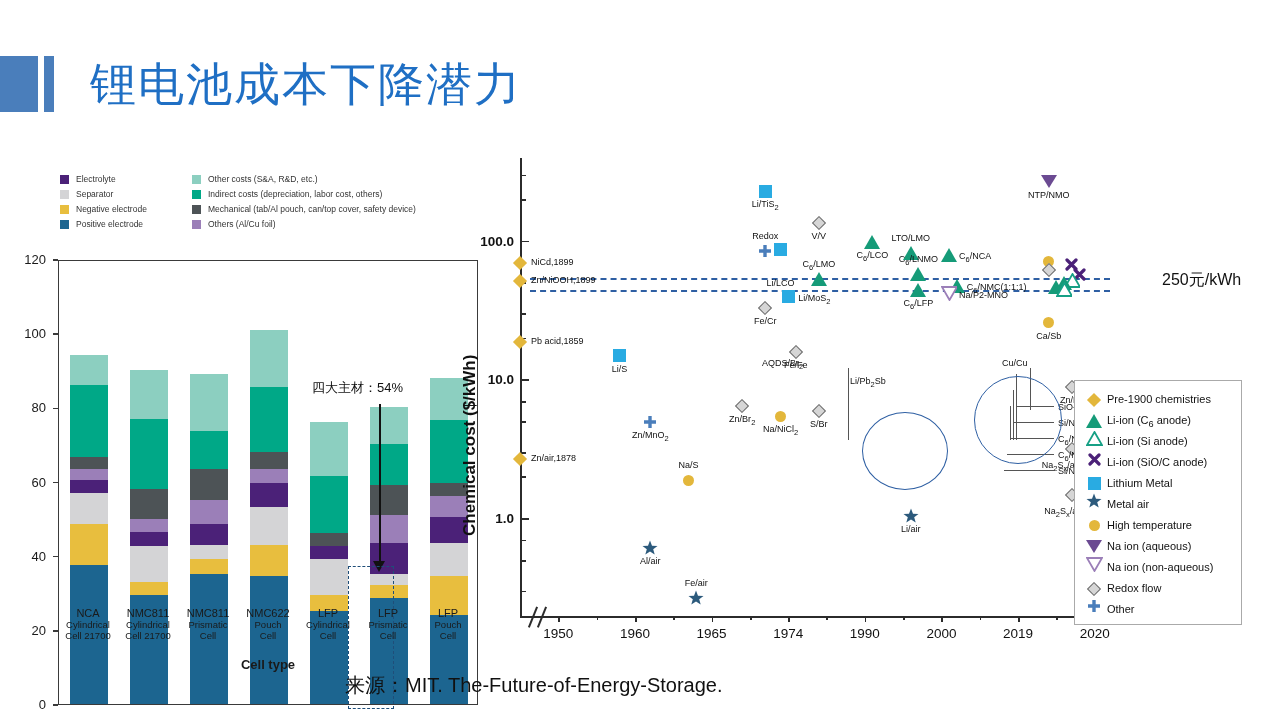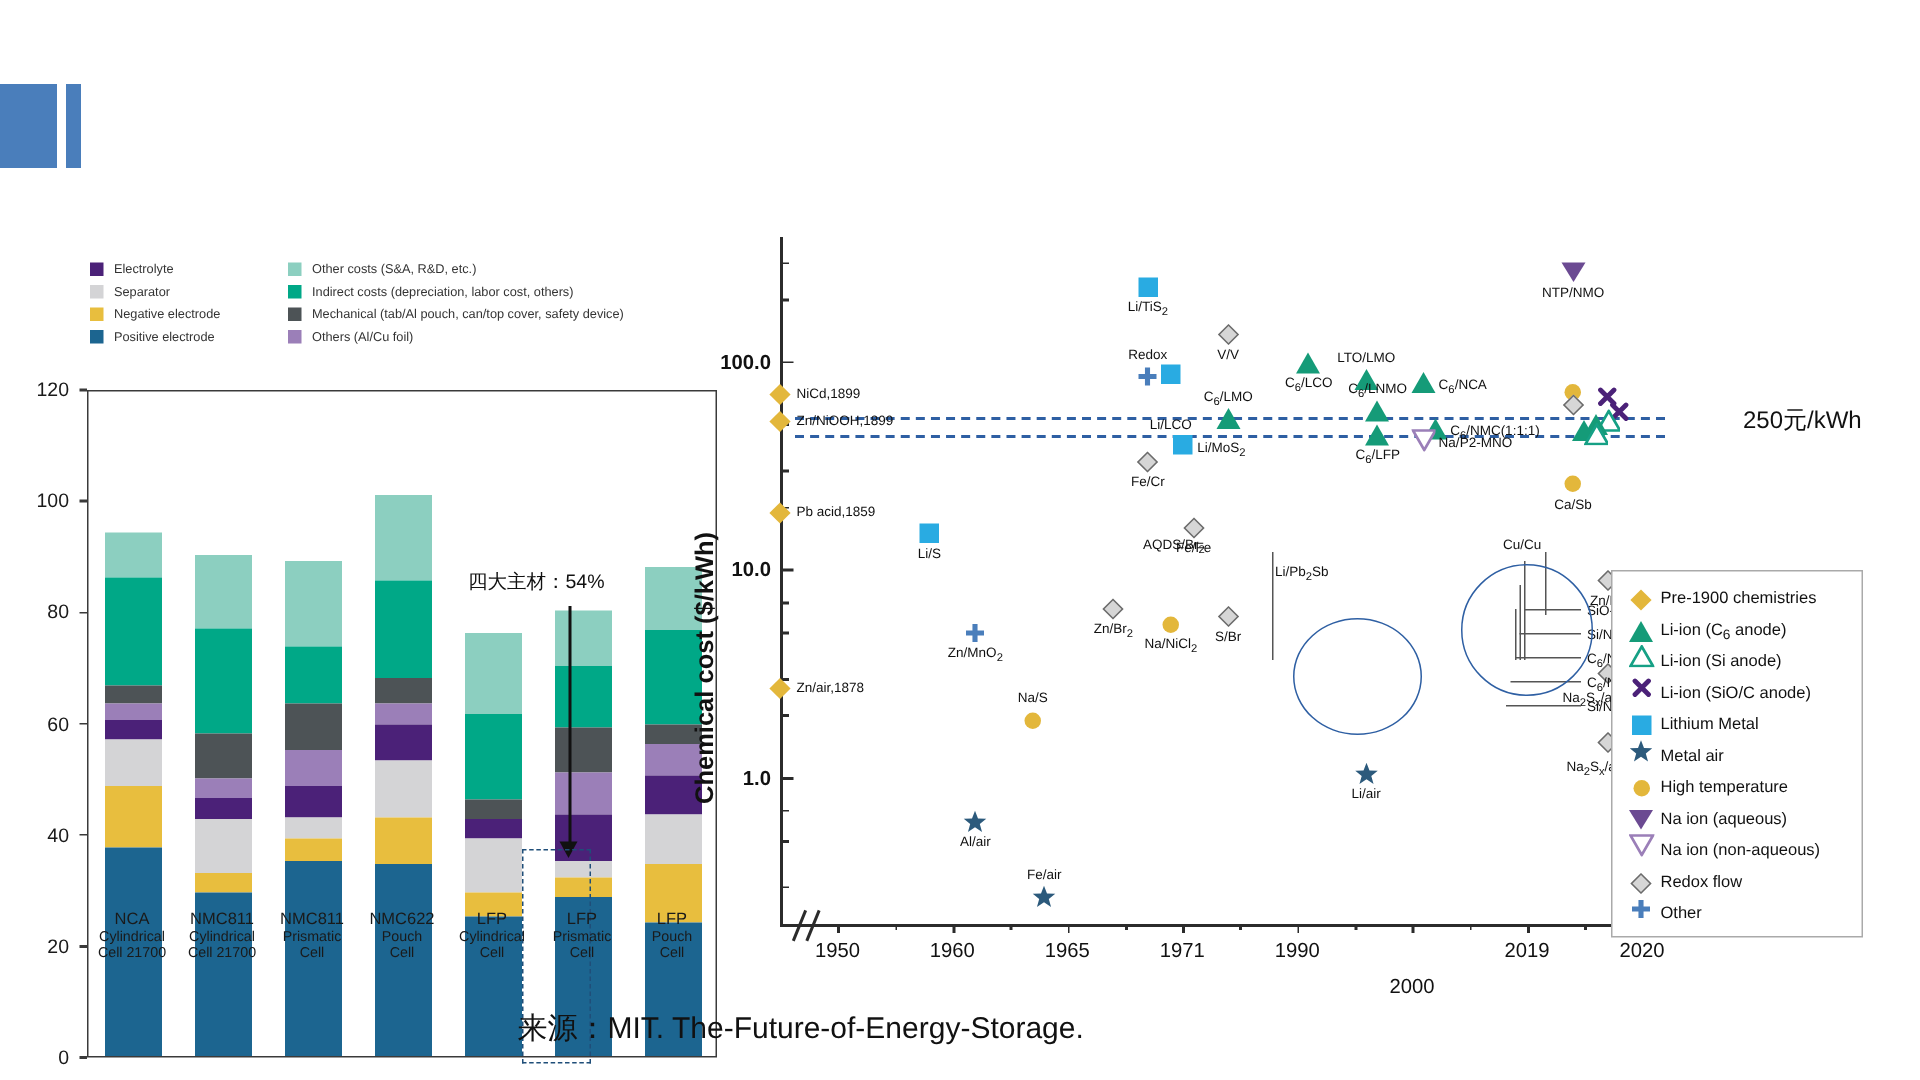--- a/index.html
+++ b/index.html
@@ -70,20 +70,21 @@
   .sl-mk{position:absolute;left:2px;top:0;width:18px;height:21px;}
   
   #source-text{position:absolute;left:345px;top:672px;font-size:20px;color:#111;white-space:nowrap;}
 </style>
 </head>
 <body>
 
 <div id="slide-header">
   <div class="deco-block b1"></div>
   <div class="deco-block b2"></div>
+  <div id="page-title">锂电池成本下降潜力</div>
 </div>
 
 <div class="panel" id="bar-chart">
 
   <div id="bar-legend">
     <div class="bl-col c1">
       <div class="bl-row">
         <span class="bl-sw" style="background:#4B2178"></span>
         <span>Electrolyte</span>
       </div>
@@ -245,20 +246,21 @@
         <div class="main">LFP</div>
         <div>Prismatic</div>
         <div>Cell</div>
       </div>
       <div class="xcat" style="left: 412px;">
         <div class="main">LFP</div>
         <div>Pouch</div>
         <div>Cell</div>
       </div>
     </div>
+  <div id="x-axis-label">Cell type</div>
 </div>
 
 <div class="panel" id="scatter">
   <div id="sc-ylabel">Chemical cost ($/kWh)</div>
   <div id="sc-yaxis"></div>
   <div id="sc-xaxis"></div>
   <div class="axis-break" style="left:70px;top:456px;"></div>
   <div class="axis-break" style="left:79px;top:456px;"></div>
 
   <div id="sc-yticks">
@@ -286,27 +288,27 @@
       <div class="sc-xtick" style="left: 96.3117px;"></div>
       <div class="sc-xlabel" style="left: 73.3117px;">1950</div>
       <div class="sc-xtick" style="left: 134.623px; height: 4px;"></div>
       <div class="sc-xtick" style="left: 172.935px;"></div>
       <div class="sc-xlabel" style="left: 149.935px;">1960</div>
       <div class="sc-xtick" style="left: 211.247px; height: 4px;"></div>
       <div class="sc-xtick" style="left: 249.558px;"></div>
       <div class="sc-xlabel" style="left: 226.558px;">1965</div>
       <div class="sc-xtick" style="left: 287.87px; height: 4px;"></div>
       <div class="sc-xtick" style="left: 326.182px;"></div>
-      <div class="sc-xlabel" style="left: 303.182px;">1971</div>
+      <div class="sc-xlabel" style="left: 303.182px;">1974</div>
       <div class="sc-xtick" style="left: 364.494px; height: 4px;"></div>
       <div class="sc-xtick" style="left: 402.805px;"></div>
       <div class="sc-xlabel" style="left: 379.805px;">1990</div>
       <div class="sc-xtick" style="left: 441.117px; height: 4px;"></div>
       <div class="sc-xtick" style="left: 479.429px;"></div>
-      <div class="sc-xlabel" style="left: 456.429px; margin-top: 24px;">2000</div>
+      <div class="sc-xlabel" style="left: 456.429px;">2000</div>
       <div class="sc-xtick" style="left: 517.74px; height: 4px;"></div>
       <div class="sc-xtick" style="left: 556.052px;"></div>
       <div class="sc-xlabel" style="left: 533.052px;">2019</div>
       <div class="sc-xtick" style="left: 594.364px; height: 4px;"></div>
       <div class="sc-xtick" style="left: 632.675px;"></div>
       <div class="sc-xlabel" style="left: 609.675px;">2020</div>
       <div class="sc-xtick" style="left: 670.987px; height: 4px;"></div>
     </div>
   <div id="sc-reflines">
       <div class="dashline" style="left: 68px; width: 580px; top: 127.556px; border-top-color: rgb(46, 95, 163);"></div>

